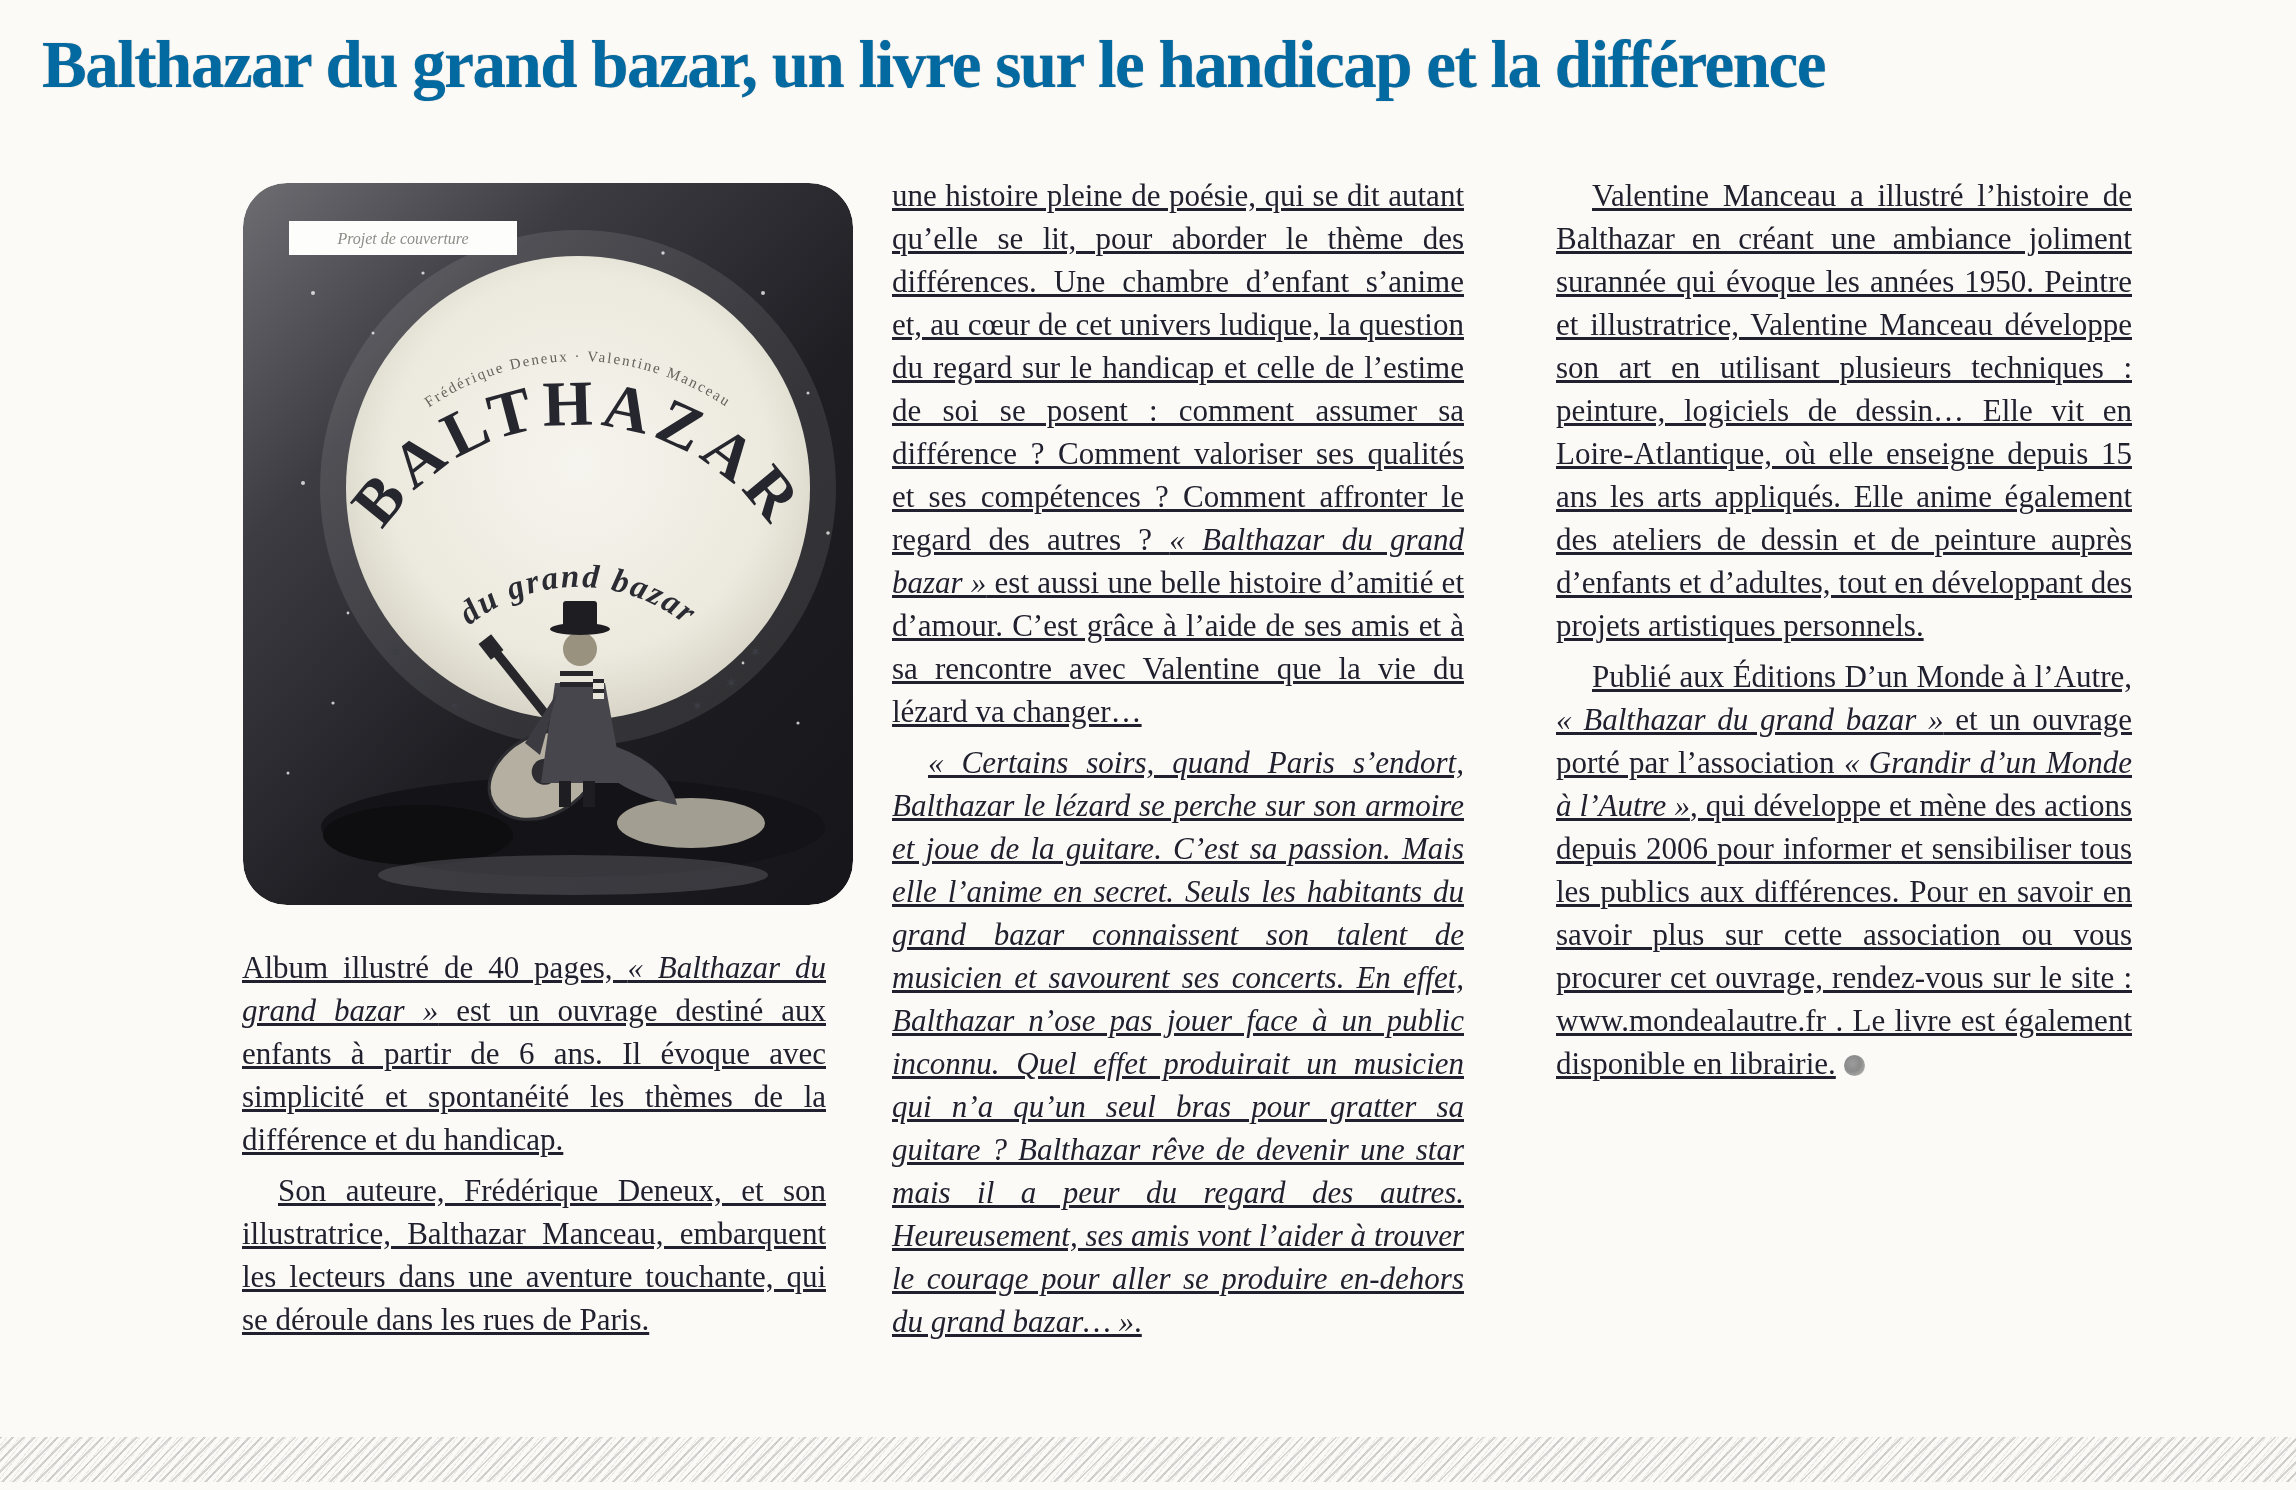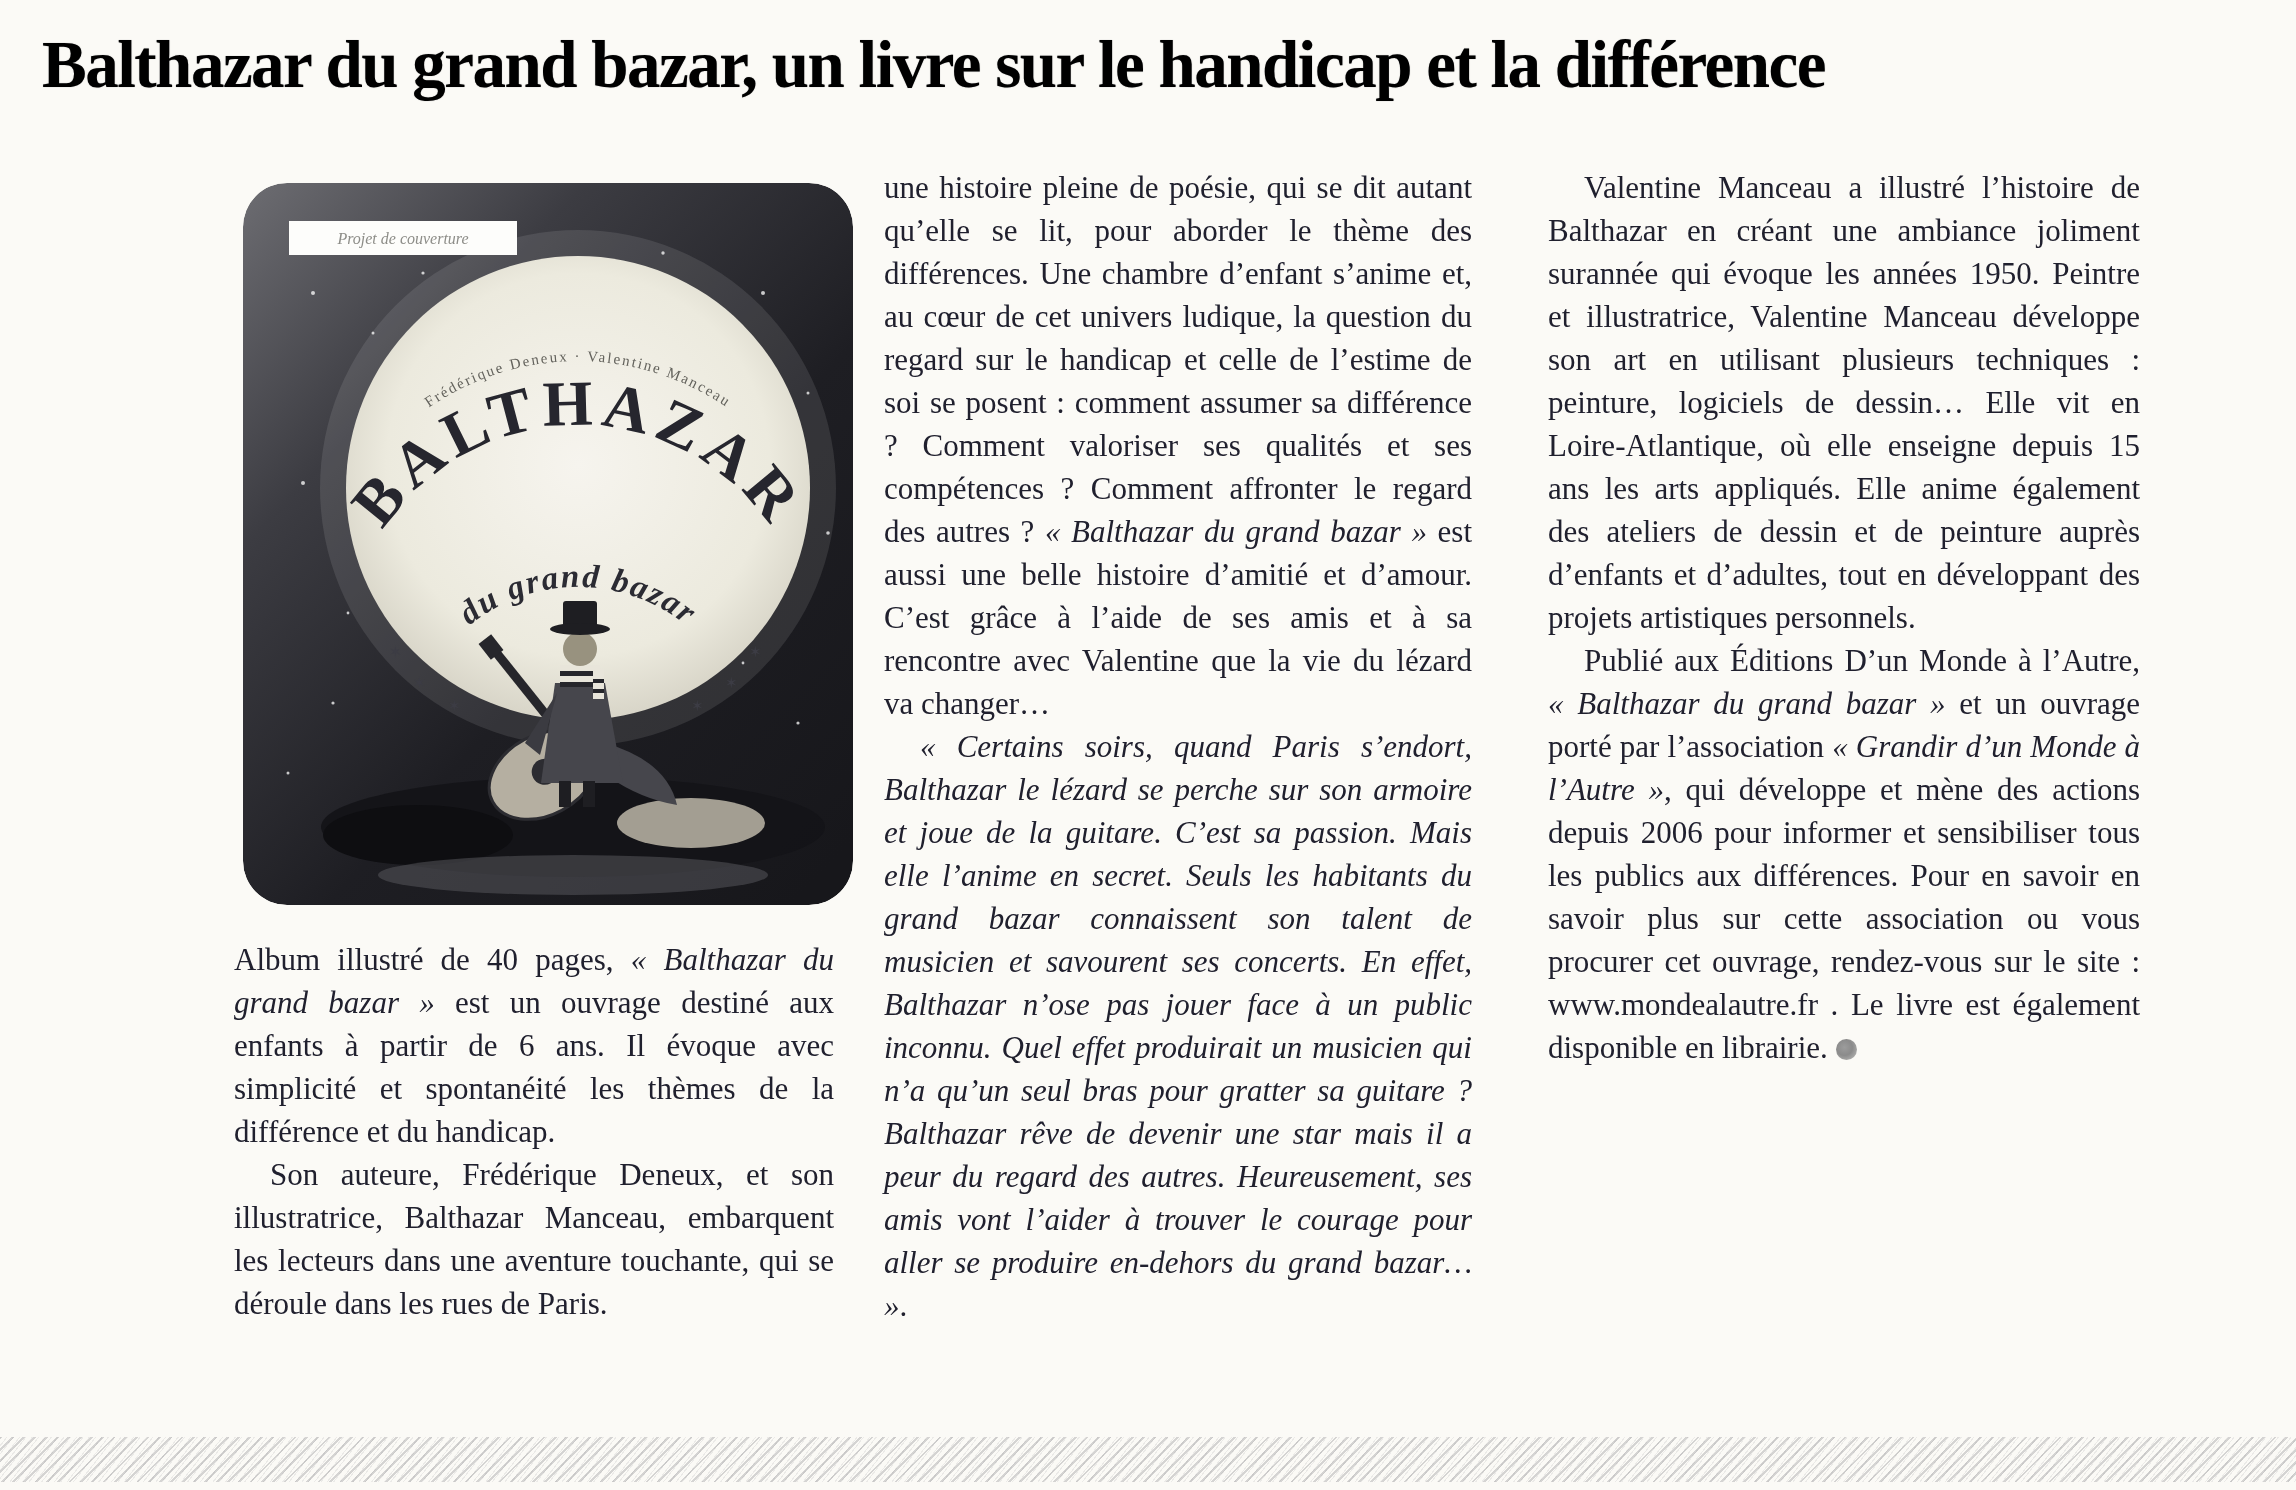--- a/index.html
+++ b/index.html
@@ -1,23 +1,23 @@
 <!DOCTYPE html>
 <html><head>
 <meta charset="utf-8">
 <style>
   html,body{margin:0;padding:0;}
   body{width:2296px;height:1490px;background:#fbfaf6;overflow:hidden;}
   .page{position:relative;width:2296px;height:1490px;font-family:"Liberation Serif","DejaVu Serif",serif;color:#20202e;}
   .headline{position:absolute;left:42px;top:26px;margin:0;font-size:67px;font-weight:700;
-    letter-spacing:-1.5px;color:#000000;white-space:nowrap;text-shadow:0 0 1px rgba(21,21,30,.4);}
+    letter-spacing:-1.5px;color:#0369a1;white-space:nowrap;text-shadow:0 0 1px rgba(21,21,30,.4);}
   .cover{position:absolute;left:243px;top:183px;width:610px;height:722px;}
   .cover svg{display:block;width:100%;height:100%;}
   .coltext{position:absolute;text-align:justify;font-size:31px;line-height:43px;}
-  .coltext p{margin:0;}
+  .coltext p{margin:8px;text-decoration:underline;}
   .coltext p.indent{text-indent:36px;}
   .col1{left:234px;top:938px;width:600px;}
   .col2{left:884px;top:166px;width:588px;}
   .col3{left:1548px;top:166px;width:592px;}
   .it{font-style:italic;}
   .endmark{display:inline-block;width:21px;height:21px;border-radius:50%;margin-left:8px;
     vertical-align:-2px;background:radial-gradient(circle at 40% 40%,#9c9c9c 0%,#8b8b8b 45%,#c2c2c0 100%);}
   .hatch{position:absolute;left:0;top:1437px;width:2296px;height:45px;
     background:repeating-linear-gradient(135deg,rgba(125,125,130,.30) 0 2px,rgba(250,250,247,0) 2px 8px),
                repeating-linear-gradient(128deg,rgba(150,150,155,.16) 0 1px,rgba(250,250,247,0) 1px 5px);}

